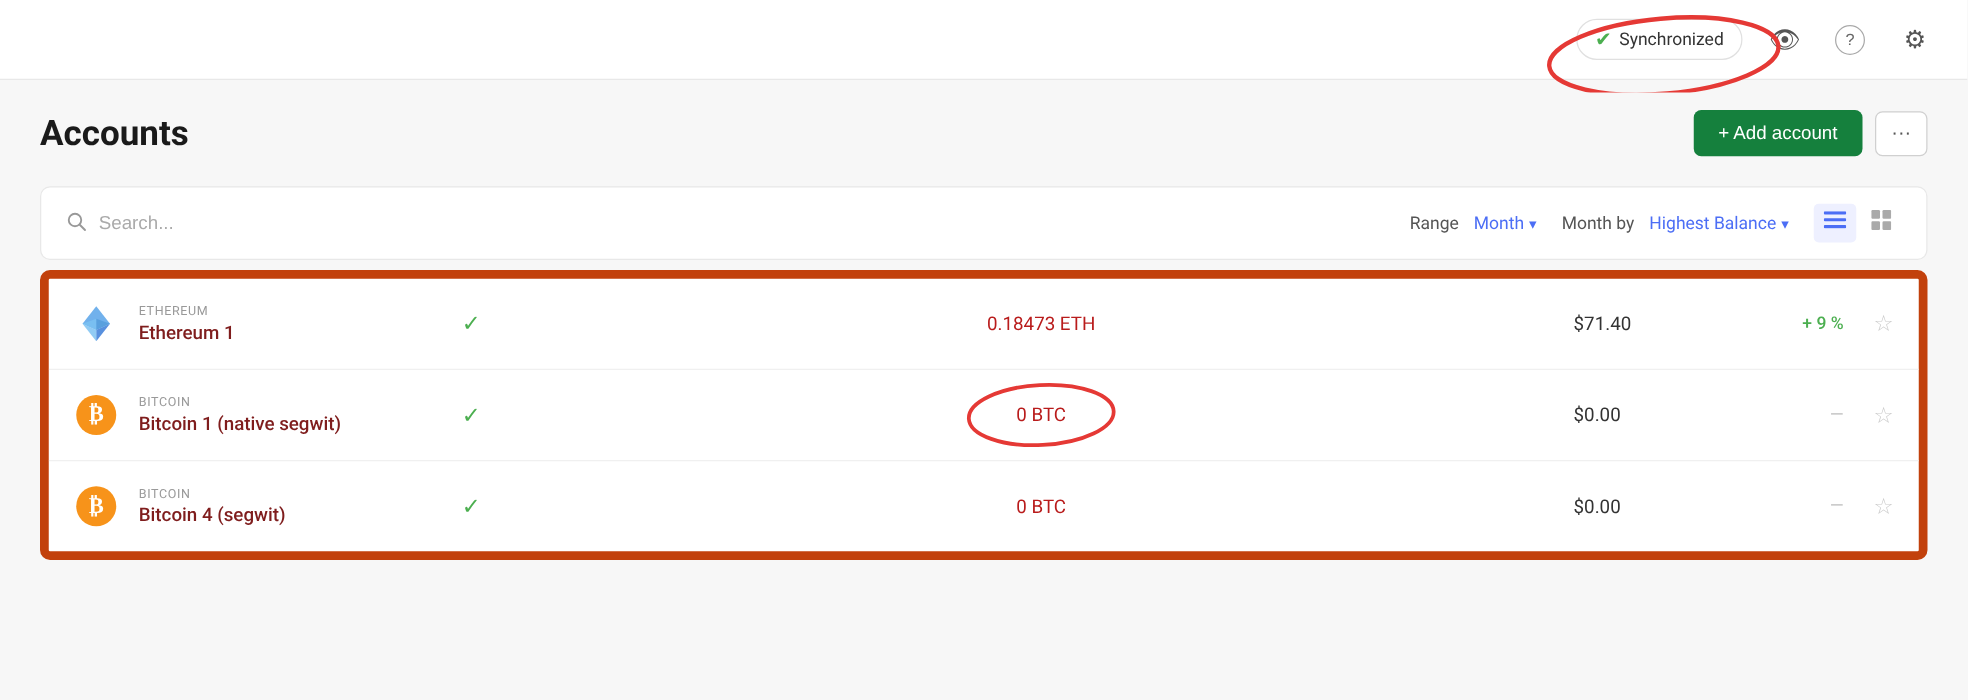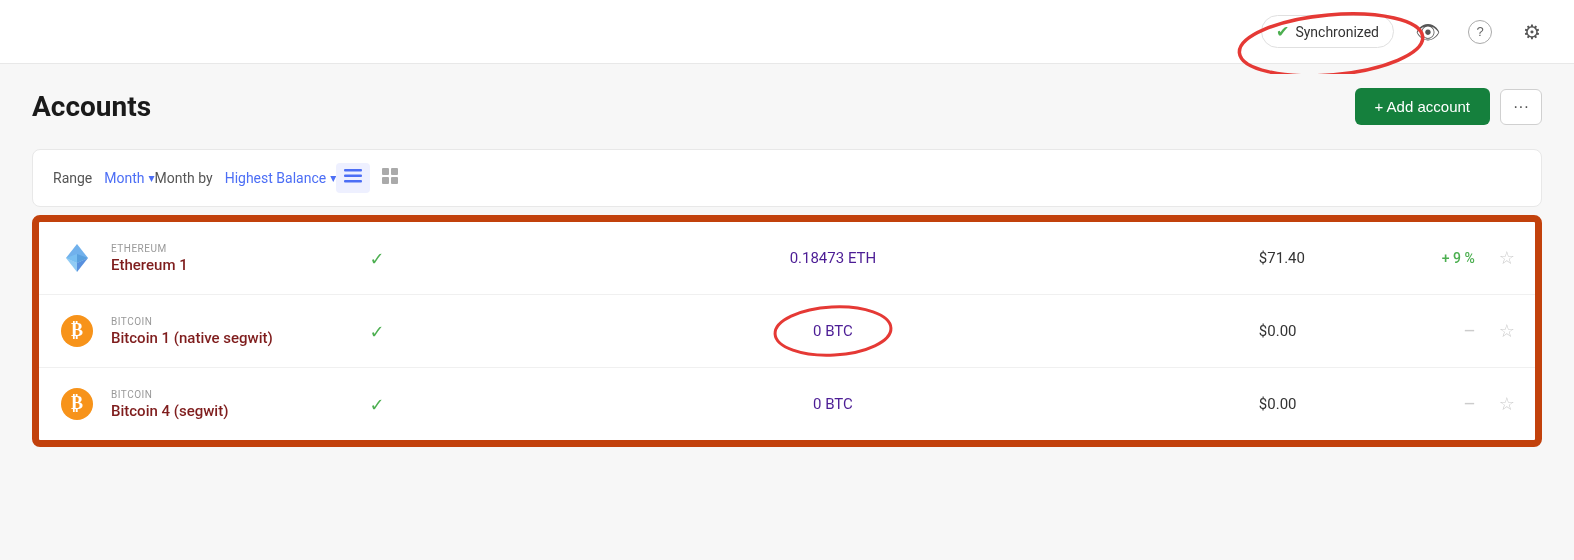--- a/index.html
+++ b/index.html
@@ -131,20 +131,21 @@
       font-size: 15px;
       color: #333;
       background: transparent;
       width: 300px;
     }
     .search-input::placeholder { color: #aaa; }
 
     .toolbar-right {
       display: flex;
       align-items: center;
+      gap: 20px;
     }
 
     .filter-item {
       display: flex;
       align-items: center;
       gap: 4px;
       font-size: 14px;
       color: #555;
       cursor: pointer;
     }
@@ -230,21 +231,21 @@
       flex: 0 0 60px;
       color: #4caf50;
       font-size: 18px;
       text-align: center;
     }
 
     .account-balance-crypto {
       flex: 1;
       text-align: center;
       font-size: 15px;
-      color: #4c1d95;
+      color: #b91c1c;
       position: relative;
     }
 
     .account-balance-fiat {
       flex: 0 0 120px;
       text-align: left;
       font-size: 15px;
       color: #333;
     }
 
@@ -293,20 +294,29 @@
 
   <div class="page-header">
     <h1 class="page-title">Accounts</h1>
     <div class="header-actions">
       <button class="add-account-btn">+ Add account</button>
       <button class="more-btn">···</button>
     </div>
   </div>
 
   <div class="toolbar">
+    <div class="search-area">
+      <span class="search-icon-wrap">
+        <svg width="16" height="16" viewBox="0 0 16 16" fill="none">
+          <circle cx="7" cy="7" r="5" stroke="#999" stroke-width="1.5"></circle>
+          <line x1="11" y1="11" x2="15" y2="15" stroke="#999" stroke-width="1.5" stroke-linecap="round"></line>
+        </svg>
+      </span>
+      <input class="search-input" type="text" placeholder="Search..." style="">
+    </div>
     <div class="toolbar-right">
       <div class="filter-item">
         <span class="filter-label">Range</span>
         <span style="width:4px;"></span>
         <span class="filter-value">Month</span>
         <span class="filter-chevron">▾</span>
       </div>
       <div class="filter-item">
         <span class="filter-label">Month by</span>
         <span style="width:4px;"></span>

